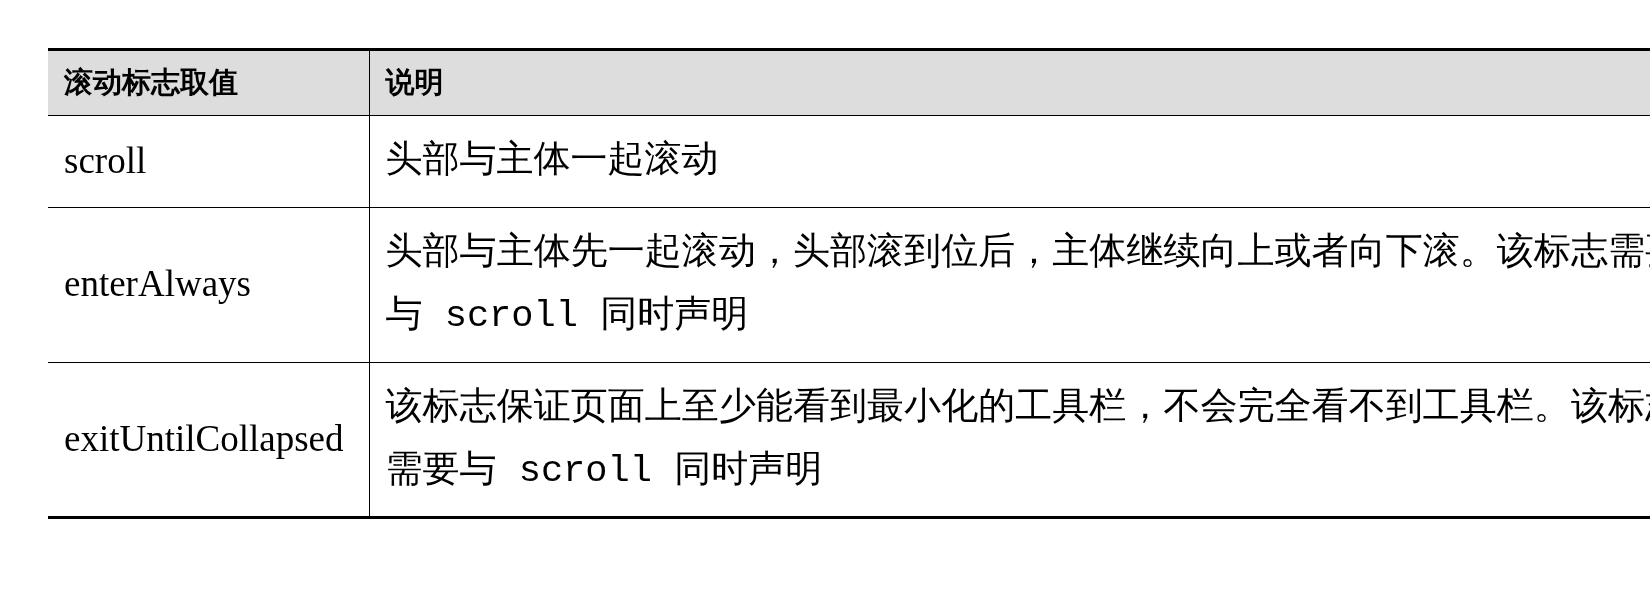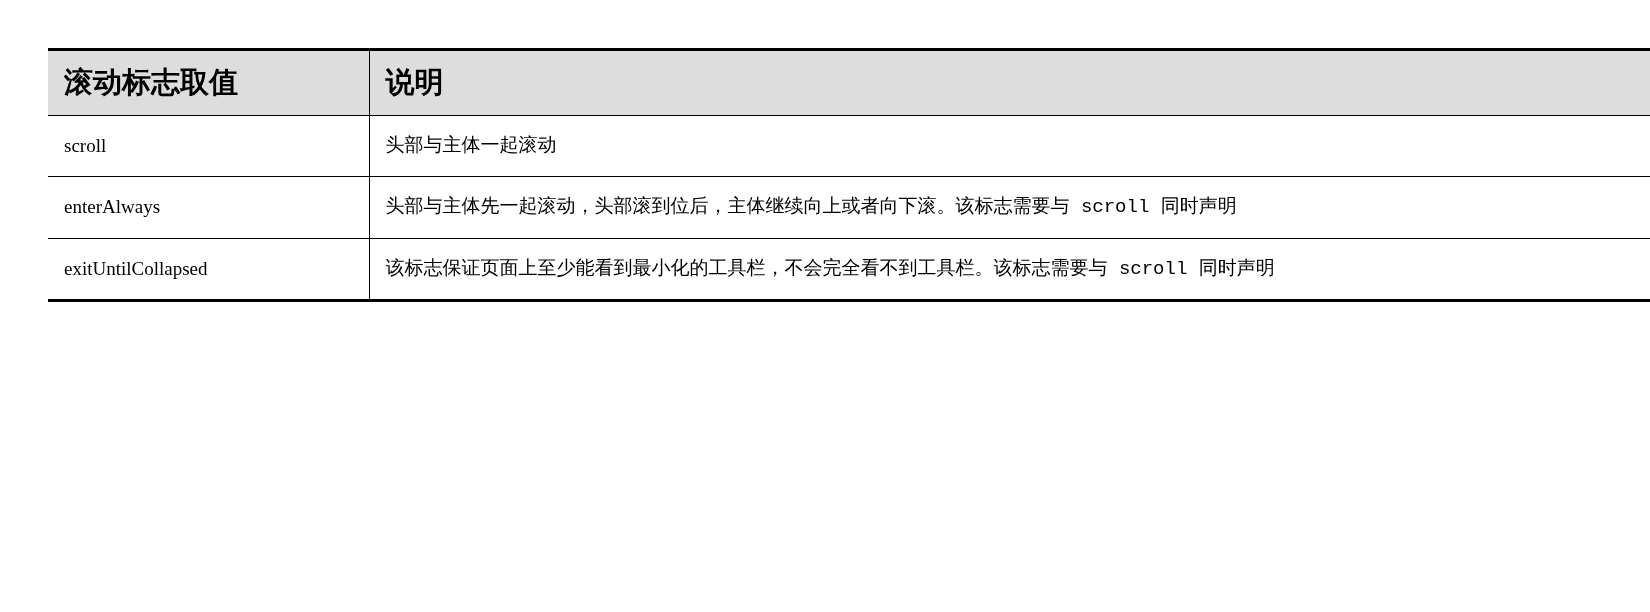--- a/index.html
+++ b/index.html
@@ -29,21 +29,21 @@
       padding: 12px 16px;
       color: #000000;
       border-top: 3px solid #000000;
       border-bottom: 1px solid #000000;
     }
     th:first-child {
       border-right: 1px solid #000000;
     }
     td {
       padding: 14px 16px;
-      font-size: 19px;
+      font-size: 37px;
       color: #000000;
       line-height: 1.7;
       border-bottom: 1px solid #000000;
       vertical-align: middle;
       text-align: justify;
       text-justify: inter-ideograph;
     }
     tr:last-child td {
       border-bottom: 3px solid #000000;
     }

